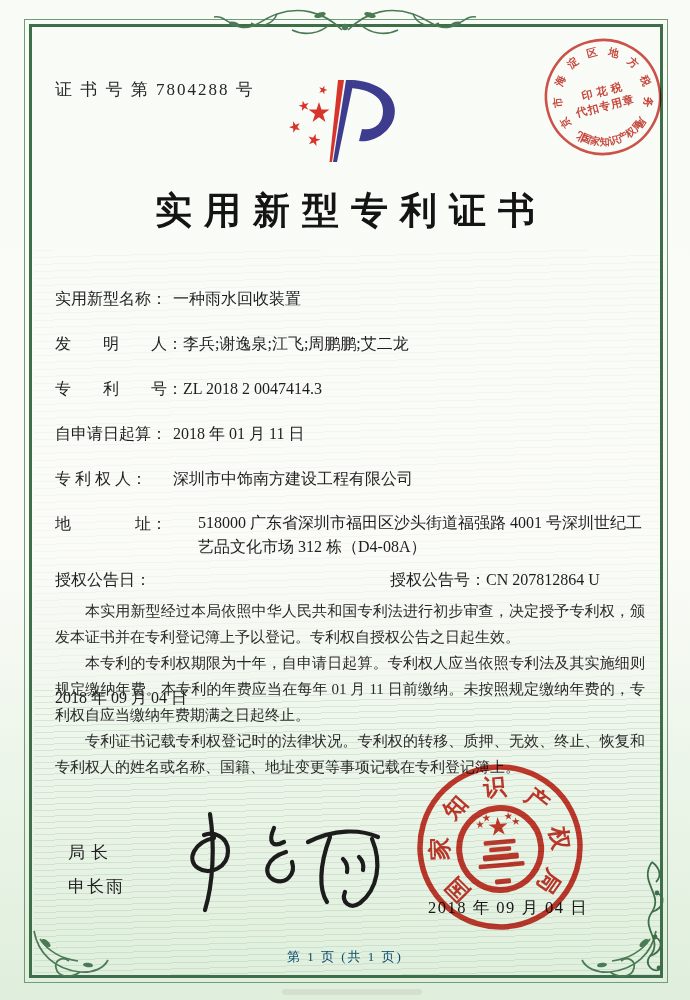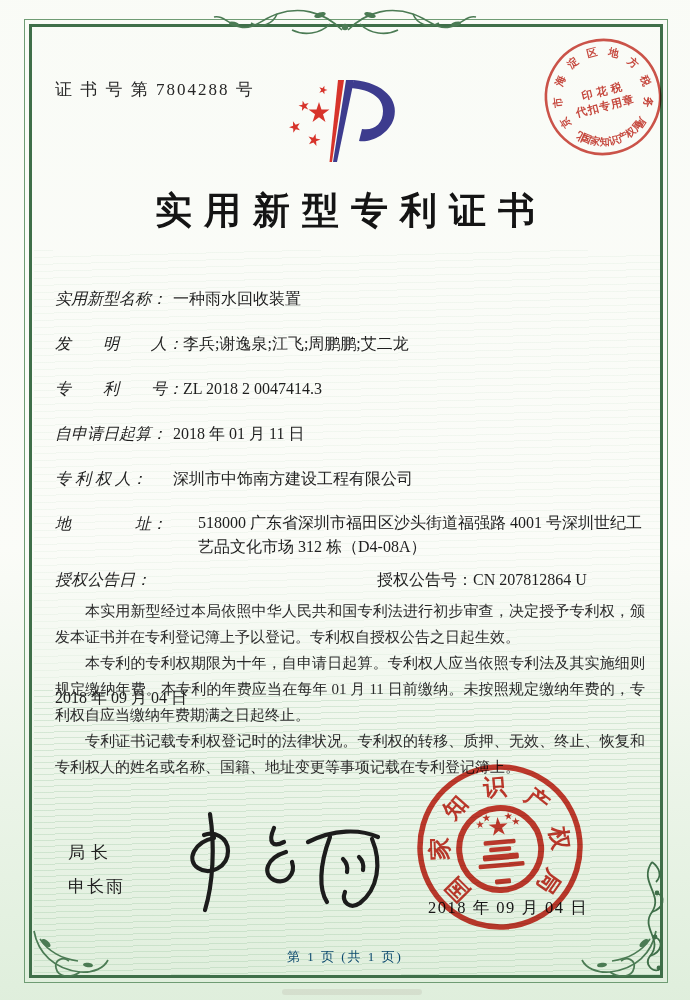--- a/index.html
+++ b/index.html
@@ -21,26 +21,26 @@
         border:1px solid #6f9c74;}
   .frame-inner{position:absolute;left:29px;top:24px;right:27px;bottom:22px;
         border:3px solid #3f6f49;}
   .orn{position:absolute;pointer-events:none;}
   
   .cert-no{position:absolute;left:55px;top:78px;font-size:17px;letter-spacing:2px;color:#262626;}
   .title{position:absolute;left:0;right:0;top:186px;text-align:center;font-size:37px;
         font-weight:bold;letter-spacing:12px;text-indent:12px;color:#141414;}
   .fields{position:absolute;left:55px;right:48px;top:286px;font-size:16px;}
   .field-row{display:flex;line-height:25px;margin-bottom:20px;}
-  .f-label{flex:0 0 118px;white-space:pre;font-style:italic;}
+  .f-label{flex:0 0 118px;white-space:pre;}
   .f-value{flex:1;}
   .addr-row{margin-bottom:8px;justify-content:space-between;}
   .addr-row .f-value{max-width:444px;line-height:24px;}
   .grant-row{position:relative;flex-direction:column;}
-  .grant-right{position:absolute;left:322px;top:0;display:flex;}
+  .grant-right{position:absolute;left:335px;top:0;display:flex;}
   .grant-right .f-label2{white-space:pre;}
   .paragraphs{position:absolute;left:55px;right:45px;top:598px;font-size:15px;
         line-height:26px;text-align:justify;color:#2a2a2a;}
   .paragraphs p{margin:0;text-indent:2em;}
   .chief-title{position:absolute;left:68px;top:841px;font-size:17px;letter-spacing:6px;color:#222;}
   .chief-name{position:absolute;left:68px;top:875px;font-size:17px;letter-spacing:2px;color:#222;text-align:center;}
   .seal-date{position:absolute;left:428px;top:897px;font-size:16.5px;letter-spacing:1.5px;color:#171717;}
   .footer-page{position:absolute;left:0;right:0;top:948px;text-align:center;font-size:13px;
         letter-spacing:2px;color:#0c4a6e;}
   .scan-smudge{position:absolute;left:282px;top:989px;width:140px;height:6px;border-radius:3px;

